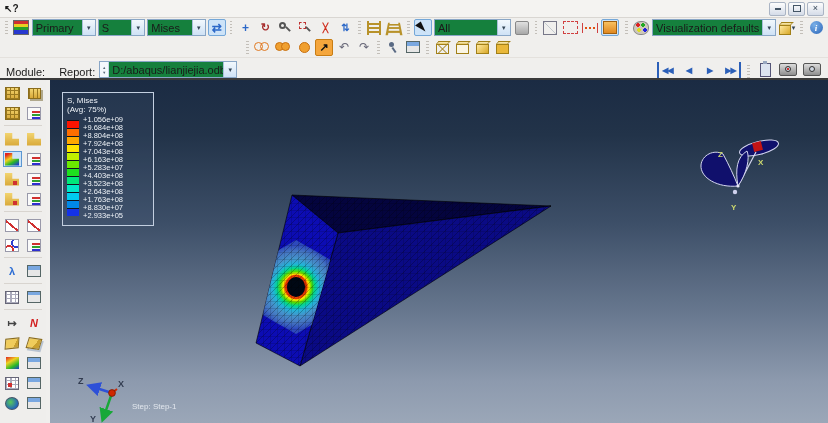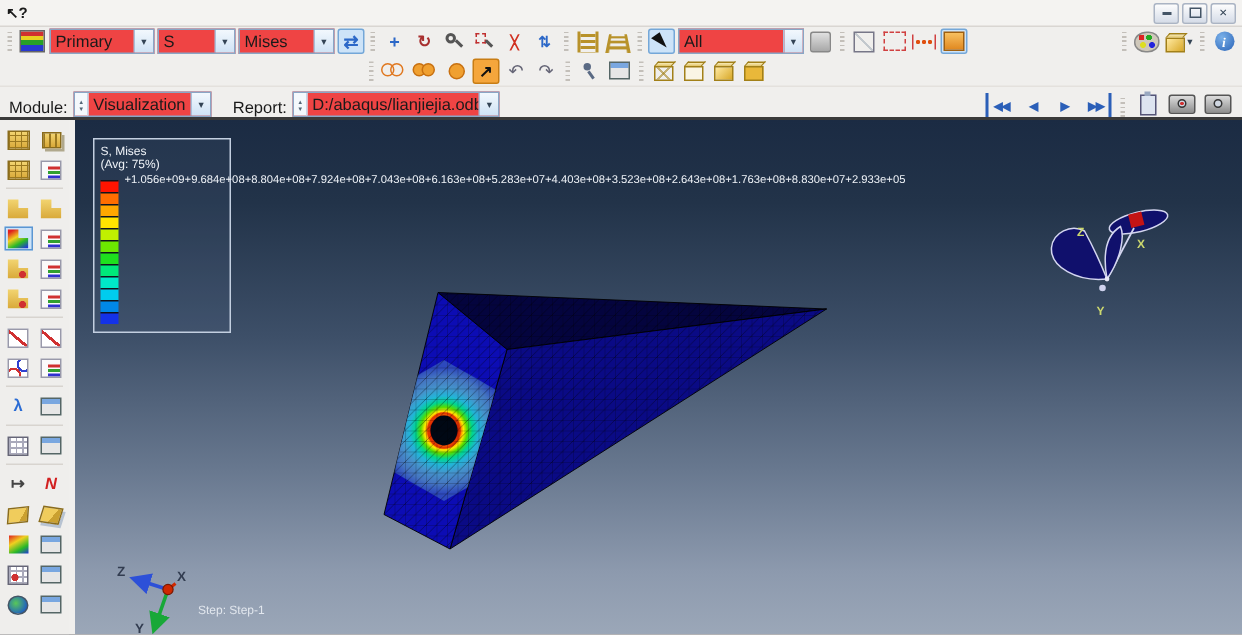--- a/index.html
+++ b/index.html
@@ -23,21 +23,21 @@
   .tbtn{height:17px;min-width:18px;display:flex;align-items:center;justify-content:center;border:1px solid transparent;border-radius:2px;font-size:11px;box-sizing:border-box}
   .tbtn.sel{background:#cde3f8;border-color:#74a7d8}
   .tbtn.selo{background:#f5a63c;border-color:#c87d14}
   .g-sync{color:#2c68c8;font-weight:bold;font-size:12px}
   .g-pan{color:#2c68c8;font-weight:bold;font-size:12px}
   .g-rot{color:#a83030;font-weight:bold;font-size:11px}
   .g-fit{color:#d03020;font-weight:bold;font-size:9px}
   .g-cyc{color:#2c68c8;font-weight:bold;font-size:10px}
   .g-undo{color:#667;font-size:12px}
   .g-probe{color:#101010;font-weight:bold;font-size:11px}
-  .combo{height:17px;background:#ef4444;border:1px solid #89a6c6;display:flex;align-items:center;box-sizing:border-box}
+  .combo{height:17px;background:#15803d;border:1px solid #89a6c6;display:flex;align-items:center;box-sizing:border-box}
   .combo .cv{flex:1;padding:0 3px;font-size:11px;white-space:nowrap;overflow:hidden}
   .combo .chev{width:13px;height:100%;border-left:1px solid #a9c0da;background:linear-gradient(#f2f8fd,#cfe2f5);display:flex;align-items:center;justify-content:center;font-size:7px;color:#345;box-sizing:border-box}
   .chev::after{content:"▾"}
   .spn{width:9px;height:100%;border-right:1px solid #c6d6e8;display:flex;flex-direction:column;align-items:center;justify-content:center;font-size:4px;color:#567;line-height:5px;background:#f4f8fc;box-sizing:border-box}
   .spn::before{content:"▲"}.spn::after{content:"▼"}
   .w70{width:70px}.w52{width:52px}.w64{width:64px}.w84{width:84px}.w126{width:126px}.w92{width:92px}.w138{width:138px}
 
   
   .i-field{width:15px;height:13px;border:1px solid #666;background:linear-gradient(180deg,#d03030 0 3px,#e8d020 3px 6px,#28a028 6px 9px,#2838d0 9px 13px)}
   .i-mag{position:relative;width:16px;height:15px}
@@ -115,21 +115,21 @@
   .viewport{position:absolute;left:50px;top:0;width:782px;height:343px;background:linear-gradient(180deg,#1b2b43 0%,#223349 16%,#3d4f68 42%,#68788f 68%,#8d9aae 88%,#9ba7b8 100%);overflow:hidden}
   .viewport svg{position:absolute}
 
   
   .legend{position:absolute;left:12px;top:12px;width:92px;padding:3px 4px 5px;border:1px solid #c3cfe0;background:rgba(90,110,140,0.15);color:#eef2f7;box-sizing:border-box}
   .lg-title{font-size:8px;line-height:9px}
   .lg-sub{font-size:8px;line-height:9px;margin-bottom:2px}
   .lg-body{display:flex}
   #lg-sw{display:flex;flex-direction:column;margin-top:4px}
   .lg-swatch{width:12px;height:8px;border-top:0.5px solid #10151d;box-sizing:border-box}
-  #lg-val{display:flex;flex-direction:row;margin-left:4px}
+  #lg-val{display:flex;flex-direction:column;margin-left:4px}
   .lg-value{font-size:7.5px;line-height:8px;white-space:nowrap}
 
   .vtext{position:absolute;color:#e2e7ee;font-size:8px;line-height:8px;white-space:pre}
   #odb-line{left:82px;top:288px}
   #step-block{left:82px;top:307px}
   .tri{fill:#323c50;font-weight:bold;font-size:9px;font-family:"Liberation Sans",sans-serif}
   .cmp{fill:#ccd86e;font-weight:bold;font-size:8px;font-family:"Liberation Sans",sans-serif}
 </style>
 </head>
 <body>
@@ -207,20 +207,24 @@
         <span class="i-rdots"></span>
       </span>
     <span class="tbtn sel">
         <span class="i-obox"></span>
       </span>
     <span class="spacer"></span>
     <span class="grip"></span>
     <span class="tbtn">
         <span class="i-pal"></span>
       </span>
+    <span class="combo w126">
+        <span class="cv">Visualization defaults</span>
+        <span class="chev"></span>
+      </span>
     <span class="tbtn">
         <span class="cube cs"></span>
         <span class="dd"></span>
       </span>
     <span class="grip"></span>
     <span class="tbtn">
         <span class="i-info">i</span>
       </span>
   </div>
 
@@ -255,25 +259,20 @@
     <span class="tbtn">
         <span class="cube cs"></span>
       </span>
     <span class="tbtn">
         <span class="cube cf"></span>
       </span>
   </div>
 
   <div class="ctxbar">
     <span class="lbl">Module:</span>
-    <span class="combo w92">
-        <span class="spn"></span>
-        <span class="cv">Visualization</span>
-        <span class="chev"></span>
-      </span>
     <span class="lbl ml">Report:</span>
     <span class="combo w138">
         <span class="spn"></span>
         <span class="cv">D:/abaqus/lianjiejia.odb</span>
         <span class="chev"></span>
       </span>
     <span class="spacer"></span>
     <span class="pb bl">◀◀</span>
     <span class="pb">◀</span>
     <span class="pb">▶</span>

